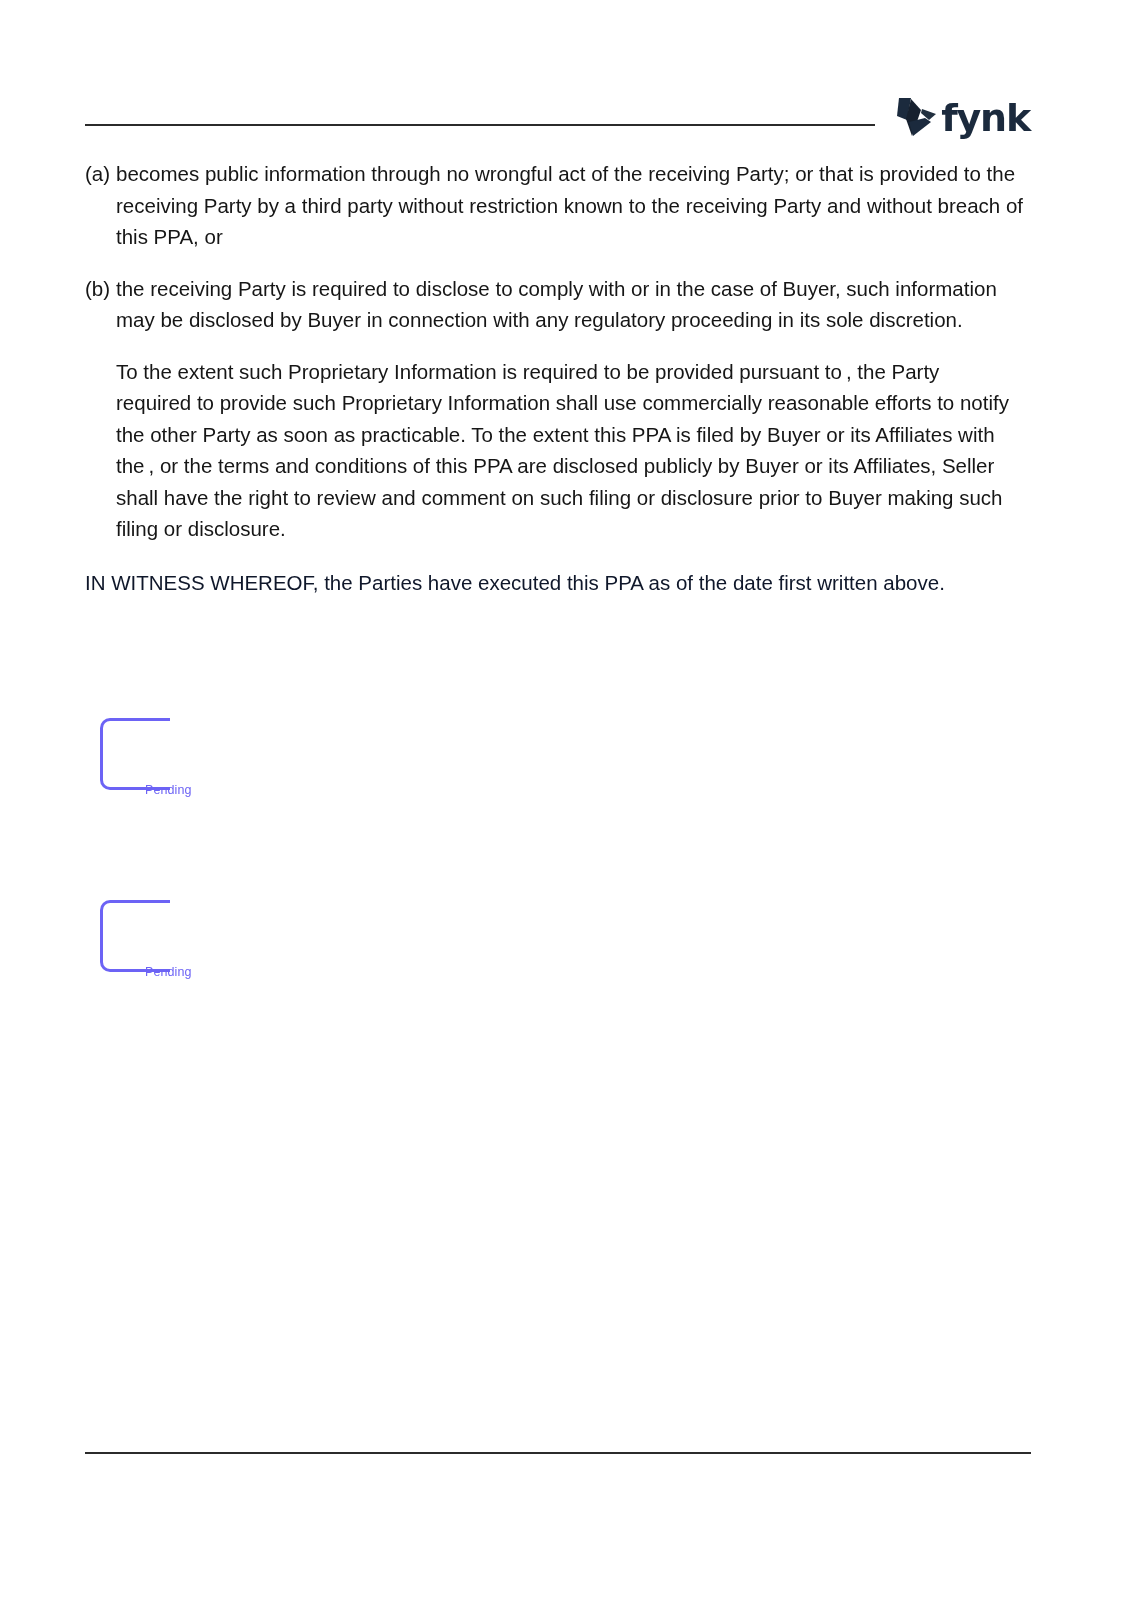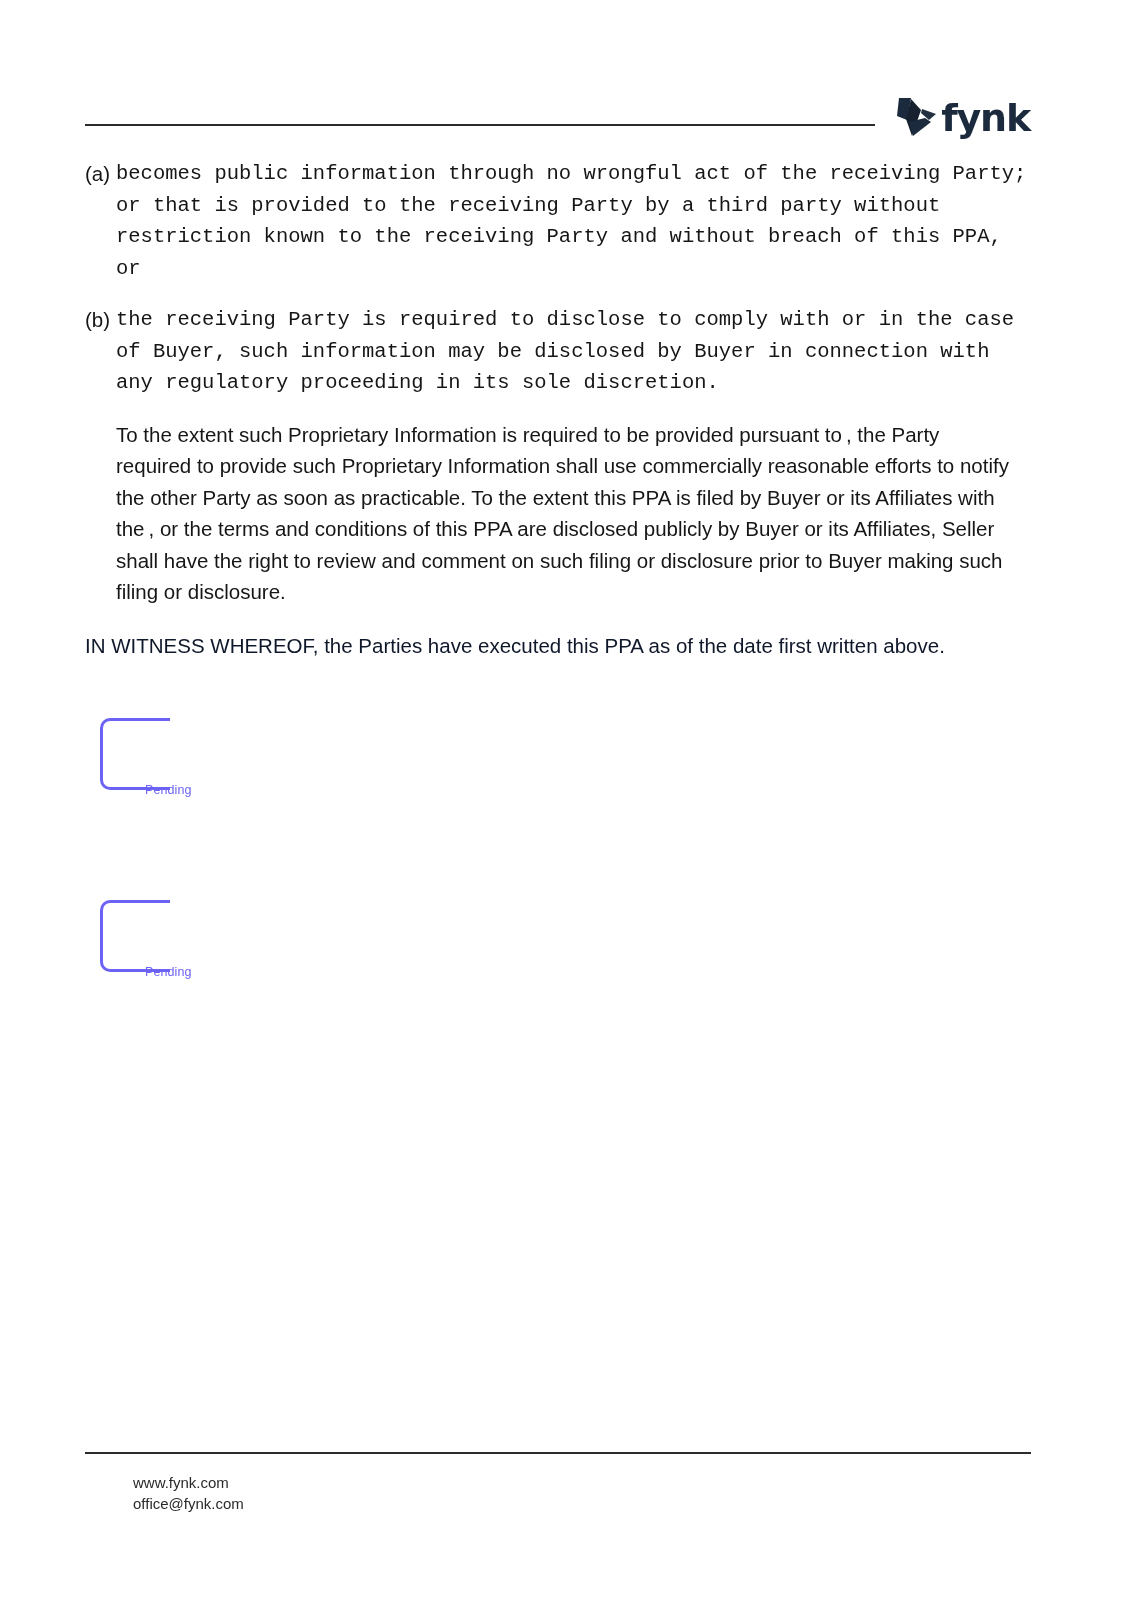--- a/index.html
+++ b/index.html
@@ -75,21 +75,20 @@
   .list-item .marker {
     position: absolute;
     left: 31px;
     top: 0;
     margin-left: -31px;
     width: 31px;
     display: inline-block;
   }
   .list-item .body {
     display: block;
-    font-family: Liberation Mono, monospace;
   }
   .para {
     margin: 0 16px 22px 0;
     padding-left: 31px;
     font-size: 20.5px;
     line-height: 31.5px;
     color: #161616;
   }
   .para-flush {
     margin: 0;
@@ -197,19 +196,15 @@
     <div class="sig-label">Pending</div>
   </div>
 
   <div class="sig-block sig-2">
     <div class="sig-bracket"></div>
     <div class="sig-label">Pending</div>
   </div>
 
   <div class="footer">
     <div class="footer-rule"></div>
-    <div class="footer-lines">
-      <div class="footer-line">www.fynk.com</div>
-      <div class="footer-line">office@fynk.com</div>
-    </div>
   </div>
 
 </div>
 
 </body></html>

